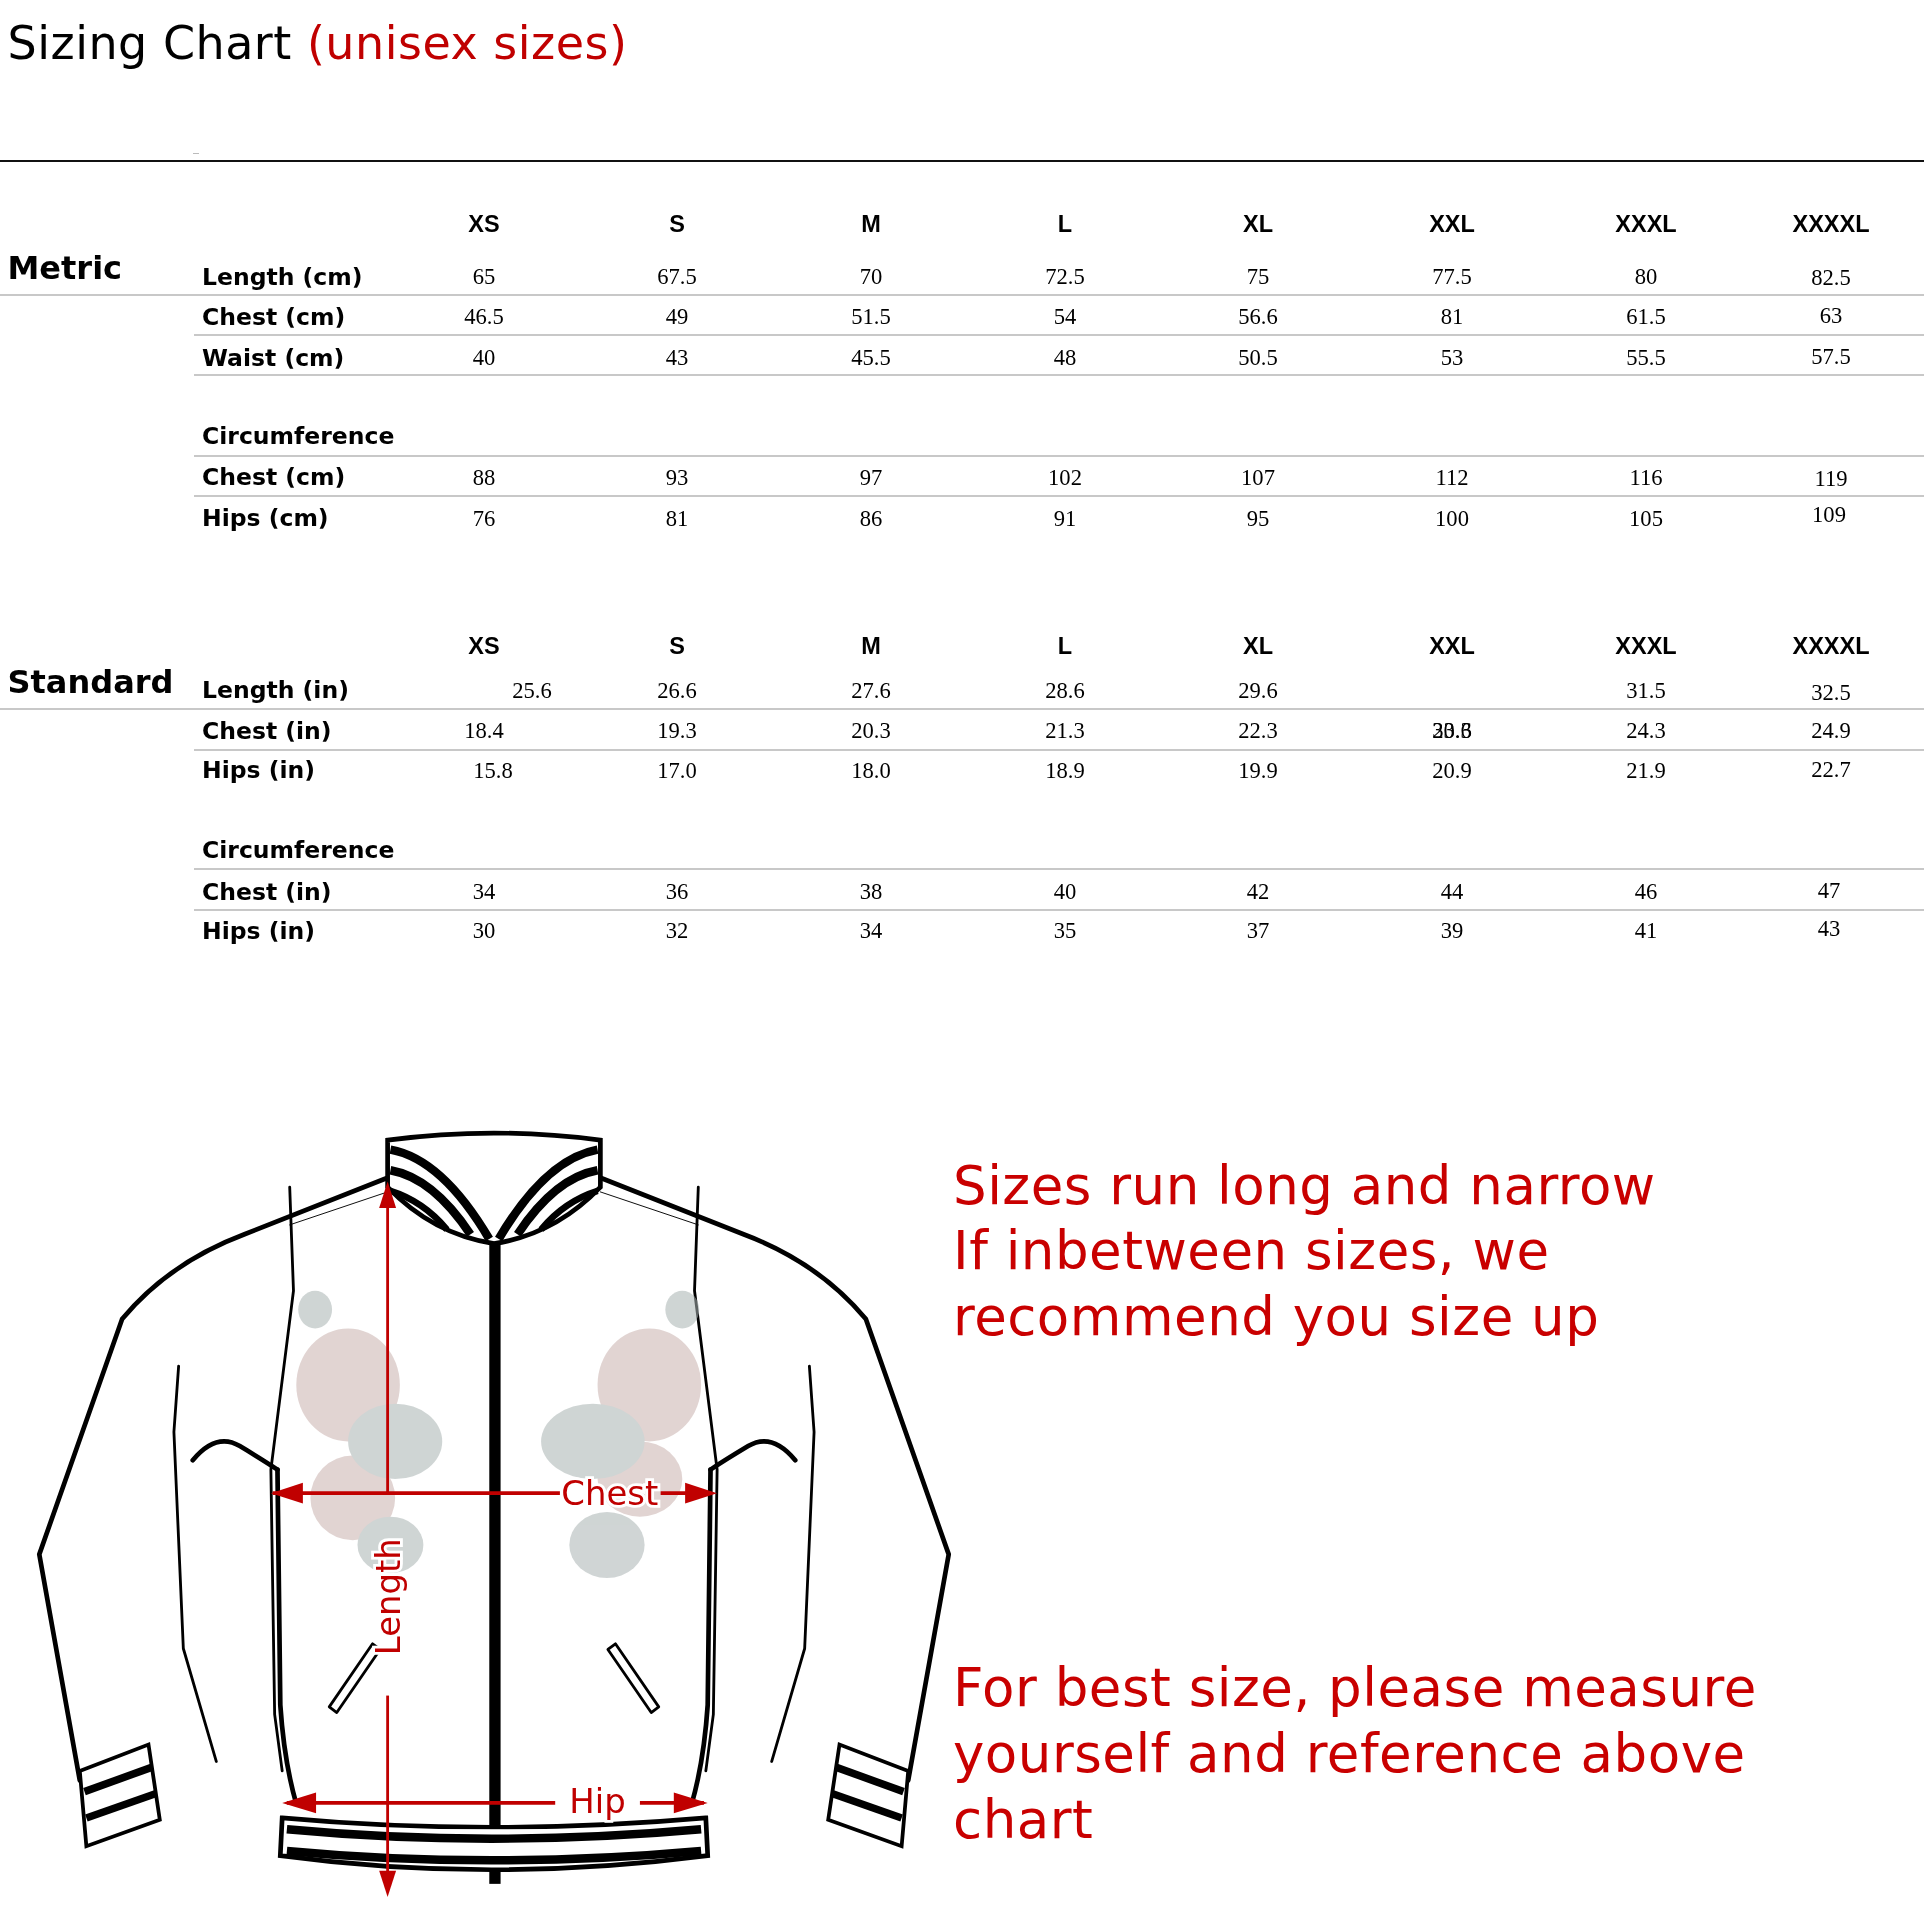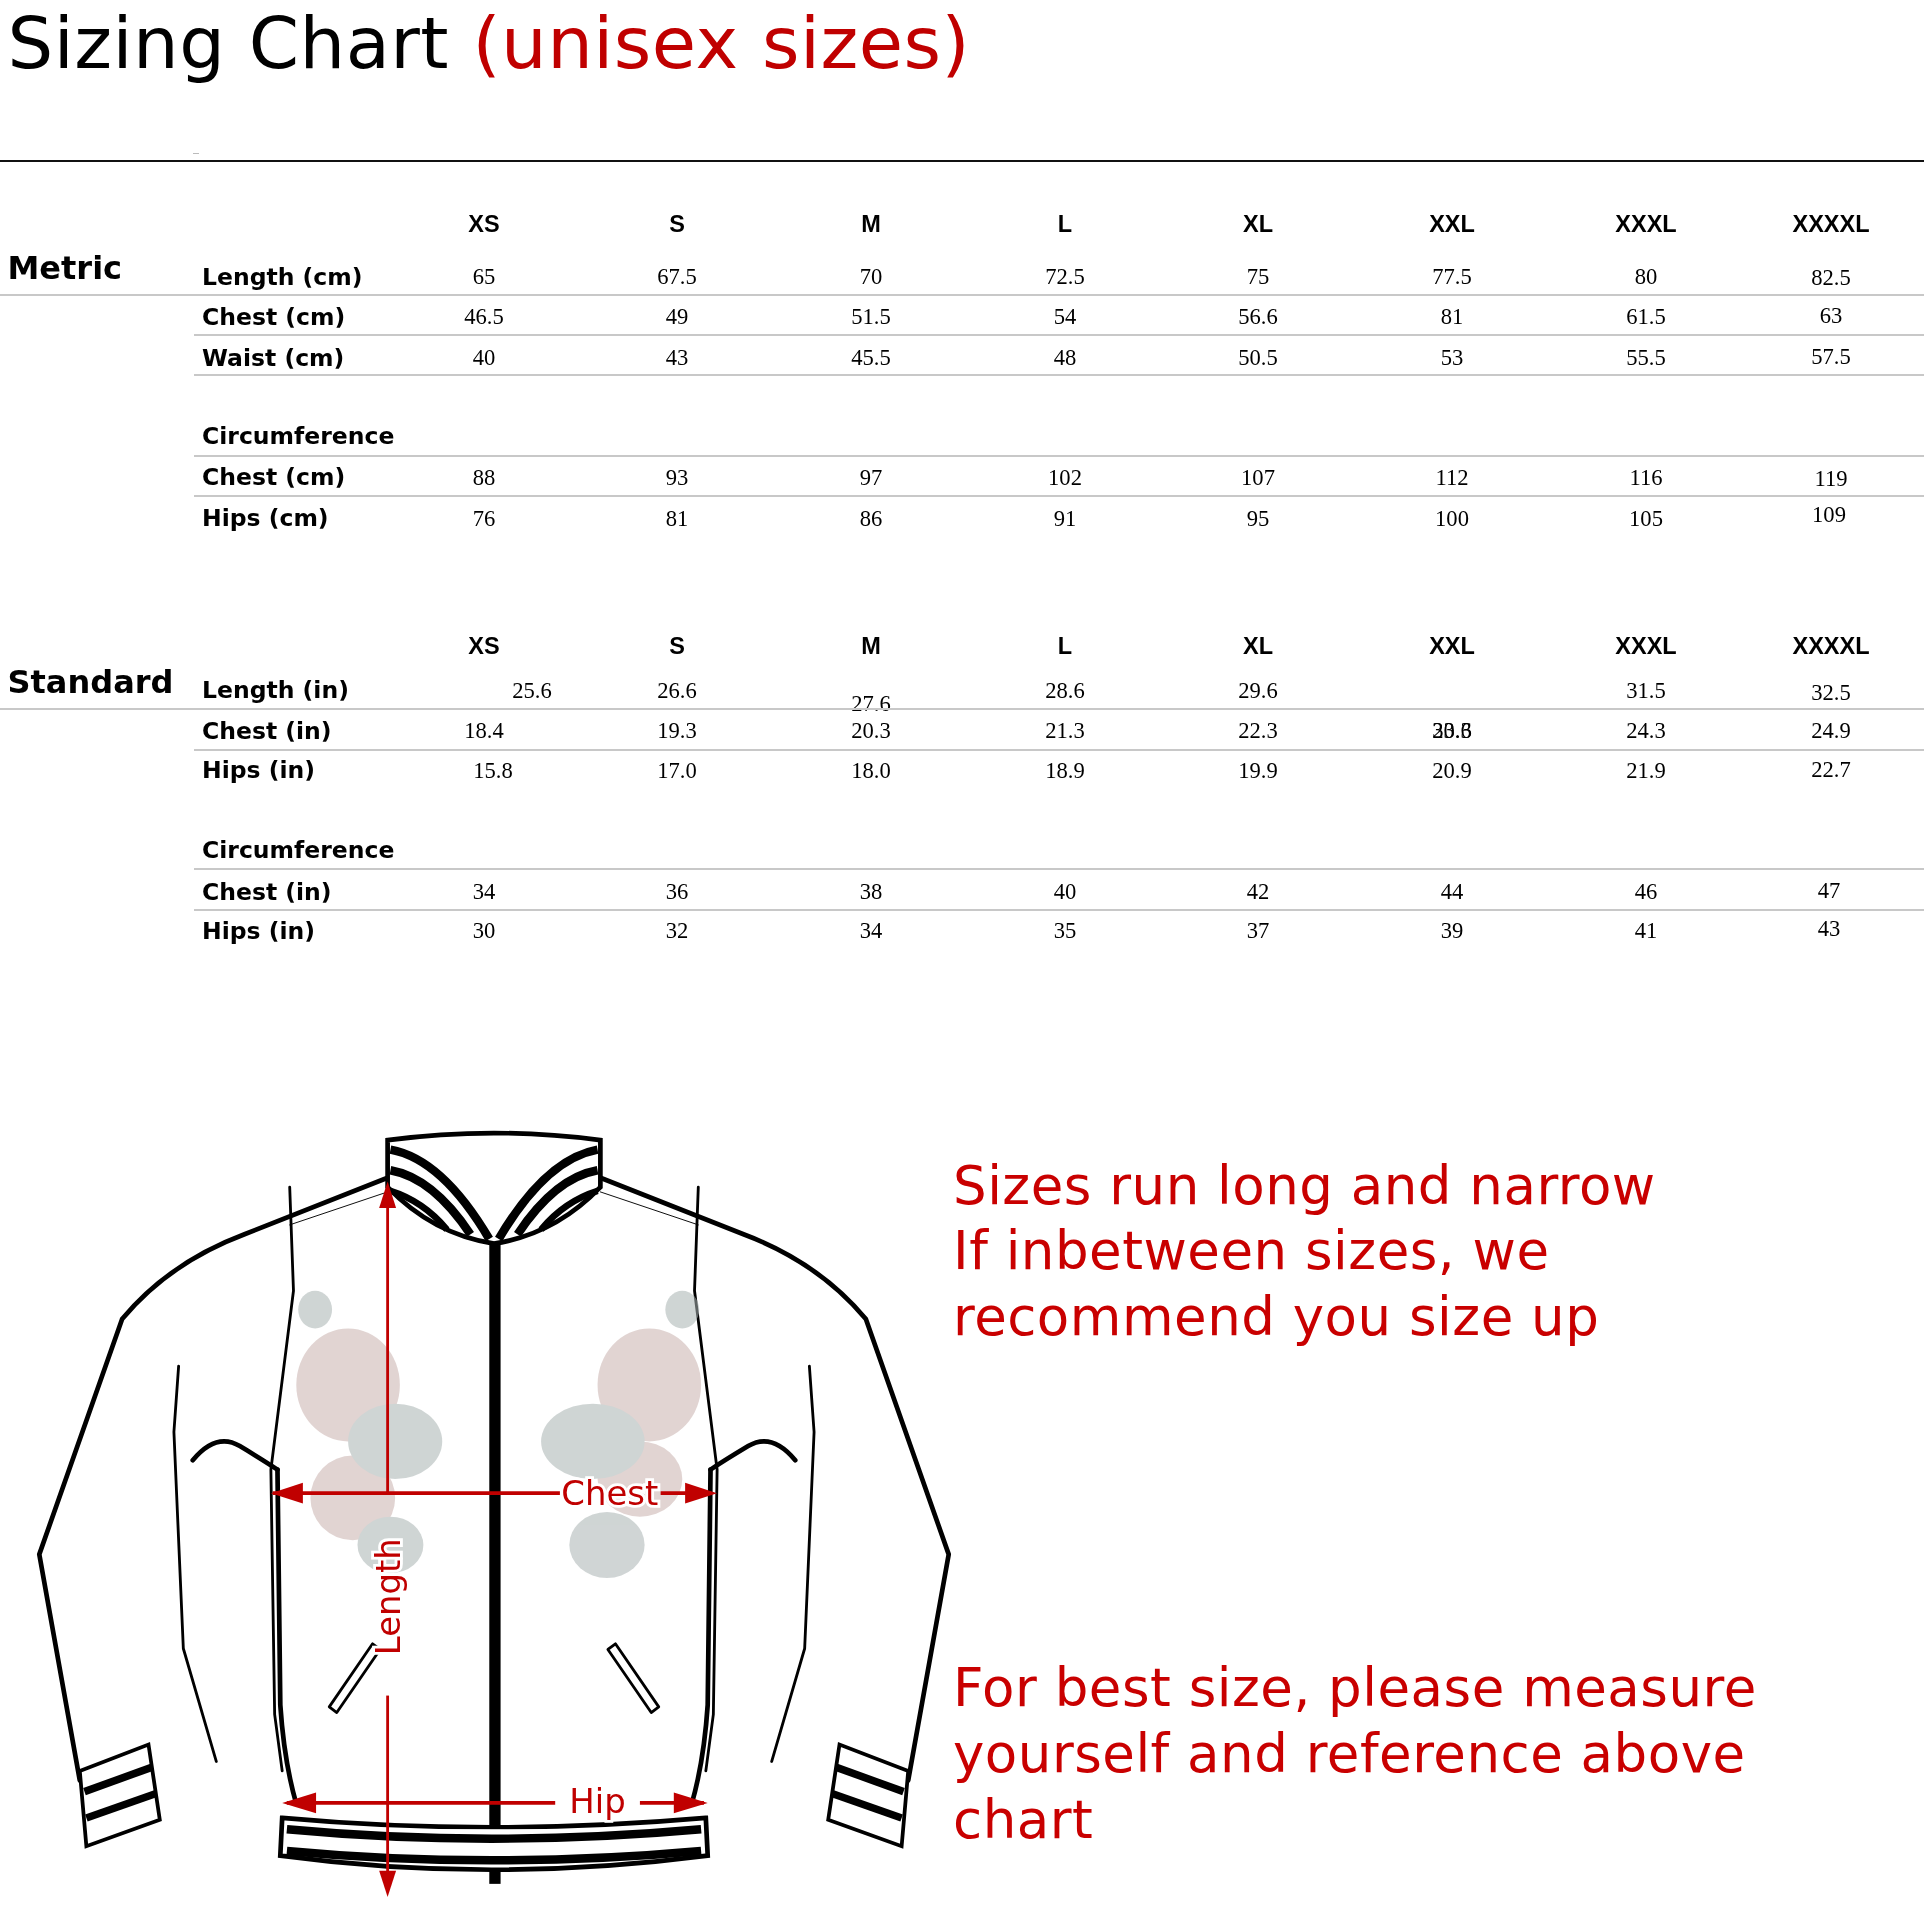--- a/index.html
+++ b/index.html
@@ -1,18 +1,18 @@
 <!DOCTYPE html>
 <html style="font-size:15px"><head>
 <meta charset="utf-8">
 <style>
   html, body { margin:0; padding:0; background:#ffffff; }
   body { width:1925px; height:1910px; position:relative; overflow:hidden; font-family:"Liberation Sans", sans-serif; color:#000; }
 
-  .title { position:absolute; left:7.5px; top:5.6px; font-family:"DejaVu Sans", sans-serif; font-size:72px; font-weight:normal; letter-spacing:0.5px; line-height:75px; white-space:nowrap; }
+  .title { position:absolute; left:7.5px; top:5.6px; font-family:"DejaVu Sans", sans-serif; font-size:46px; font-weight:normal; letter-spacing:0.5px; line-height:75px; white-space:nowrap; }
   .title .accent { color:#c00000; }
   .title-tick { position:absolute; left:193px; top:153px; width:5.6px; height:0.9px; background:#bbb; }
   .title-rule { position:absolute; left:0; top:160px; width:1925px; height:1.9px; background:#111; }
 
   .section { position:absolute; left:0; width:1925px; }
   .section-label { position:absolute; left:7.5px; font-family:"DejaVu Sans", sans-serif; font-weight:bold; font-size:32px; line-height:38px; }
   .hdr { position:absolute; font-family:"Liberation Sans", sans-serif; font-weight:bold; font-size:23.5px; transform:translateX(-50%); white-space:nowrap; }
   .rowlabel { position:absolute; left:202px; font-family:"DejaVu Sans", sans-serif; font-weight:bold; font-size:23.5px; white-space:nowrap; }
   .cell { position:absolute; font-family:"Liberation Serif", serif; font-size:22.6px; transform:translateX(-50%); white-space:nowrap; }
   .rule { position:absolute; height:1.9px; background:#c8c8c8; }
@@ -120,21 +120,21 @@
     <div class="hdr" style="left:1258px; top:633px;">XL</div>
     <div class="hdr" style="left:1452px; top:633px;">XXL</div>
     <div class="hdr" style="left:1646px; top:633px;">XXXL</div>
     <div class="hdr" style="left:1831px; top:633px;">XXXXL</div>
   </div>
 
   <div>
     <div class="rowlabel" style="top:676px;">Length (in)</div>
     <div class="cell" style="left:484px; top:678px;margin-left:48px;">25.6</div>
     <div class="cell" style="left:677px; top:678px;">26.6</div>
-    <div class="cell" style="left:871px; top:678px;margin-top:13px;">27.6</div>
+    <div class="cell" style="left:871px; top:678px;">27.6</div>
     <div class="cell" style="left:1065px; top:678px;">28.6</div>
     <div class="cell" style="left:1258px; top:678px;">29.6</div>
     <div class="cell" style="left:1452px; top:678px;margin-top:40px;">30.6</div>
     <div class="cell" style="left:1646px; top:678px;">31.5</div>
     <div class="cell" style="left:1831px; top:680px;">32.5</div>
   </div>
   <div class="rule" style="left:0; top:708px; width:1925px;"></div>
 
   <div>
     <div class="rowlabel" style="top:717px;">Chest (in)</div>

